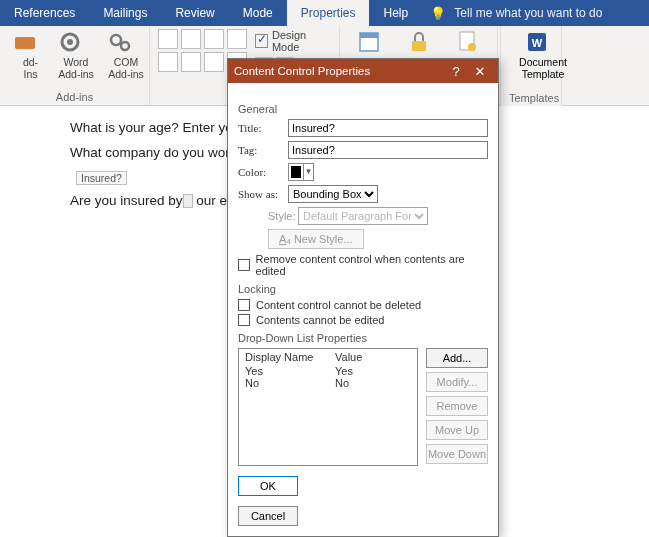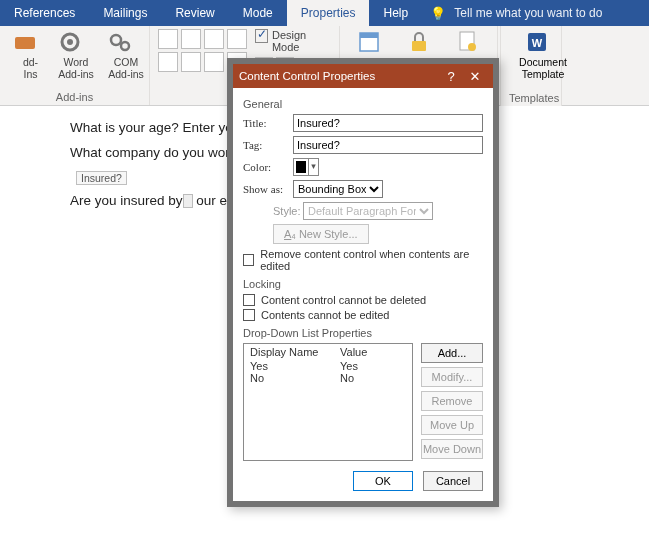--- a/index.html
+++ b/index.html
@@ -16,50 +16,50 @@
   .ribbon { height: 80px; background: #f3f2f1; border-bottom: 1px solid #d0d0d0; display: flex; font-size: 11px; color: #444; }
   .group { border-right: 1px solid #e1dfdd; padding: 3px 8px 2px 8px; display: flex; flex-direction: column; justify-content: space-between; }
   .group-label { text-align: center; color: #666; font-size: 11px; }
   .icons-row { display: flex; gap: 8px; align-items: flex-start; }
   .big-btn { display: flex; flex-direction: column; align-items: center; width: 42px; cursor: pointer; }
   .big-btn .ic { width: 26px; height: 26px; margin-bottom: 2px; }
   .big-btn span { font-size: 10.5px; line-height: 1.1; text-align: center; margin-left: 12px; }
   .small-ic { width: 18px; height: 18px; background: #fff; border: 1px solid #c4c4c4; }
   .ctrl-grid { display: grid; grid-template-columns: repeat(4, 20px); grid-template-rows: repeat(2, 20px); gap: 3px; }
   .ctrl-grid div { border: 1px solid #bdbdbd; background: #fff; }
-  .design-row { display: flex; gap: 4px; font-size: 11px; }
+  .design-row { display: flex; align-items: center; gap: 4px; font-size: 11px; }
   .chk-ic { width: 14px; height: 14px; border: 1px solid #888; display: inline-block; position: relative; }
   .chk-ic::after { content: "✓"; position: absolute; top: -3px; left: 1px; font-size: 12px; color: #2b579a; }
 
   
   .doc { position: absolute; top: 106px; left: 0; right: 0; bottom: 0; background: #fff; padding: 14px 0 0 70px; font-size: 13.5px; color: #222; }
   .doc p { margin: 0 0 10px 0; }
   .field-tag { display: inline-block; border: 1px solid #bfbfbf; background: #f7f7f7; font-size: 10.5px; padding: 0 4px; color: #555; margin-left: 6px; }
   .tiny-drop { display: inline-block; width: 10px; height: 14px; border: 1px solid #bbb; background: #eee; vertical-align: middle; }
 
   
-  .dialog { position: absolute; top: 58px; left: 227px; width: 272px; background: #fff; border: 6px solid #737373; box-shadow: 3px 3px 10px rgba(0,0,0,.25); font-size: 11px; color: #333; }
+  .dialog { position: absolute; top: 58px; left: 227px; width: 272px; background: #fff; border: 1px solid #737373; box-shadow: 3px 3px 10px rgba(0,0,0,.25); font-size: 11px; color: #333; }
   .titlebar { height: 24px; background: #a34425; color: #fff; display: flex; align-items: center; padding: 0 6px; }
   .titlebar .t { flex: 1; font-size: 11.5px; }
   .titlebar .tbtn { width: 24px; text-align: center; cursor: pointer; font-size: 13px; }
-  .body { padding: 6px 10px 10px 10px; }
+  .body { padding: 16px 10px 10px 10px; }
   .section-label { color: #555; margin: 4px 0 4px 0; }
   .frow { display: flex; align-items: center; margin-bottom: 4px; }
   .flabel { width: 50px; color: #333; font-family: Liberation Serif, serif; }
   .finput { flex: 1; height: 18px; border: 1px solid #7a7a7a; padding: 0 3px; font-size: 11px; }
   .fselect { height: 18px; border: 1px solid #7a7a7a; font-size: 11px; background: #fff; }
   .color-swatch { width: 26px; height: 18px; border: 1px solid #888; display: flex; }
   .color-swatch .sw { flex: 1; background: #000; margin: 2px; }
   .color-swatch .dd { width: 10px; border-left: 1px solid #888; text-align: center; font-size: 9px; line-height: 14px; color: #555; }
   .chkrow { display: flex; align-items: center; gap: 6px; margin: 3px 0; }
   .chkbox { width: 12px; height: 12px; border: 1px solid #555; background: #fff; }
   .indent { padding-left: 30px; }
   .btn { height: 20px; border: 1px solid #8a8a8a; background: #f3f3f3; font-size: 11px; padding: 0 10px; cursor: pointer; }
   .btn.disabled { color: #999; border-color: #c5c5c5; background: #f7f7f7; cursor: default; }
-  .btn-row { display: flex; justify-content: flex-end; gap: 10px; margin-top: 10px; }
+  .btn-row { display: flex; justify-content: flex-end; gap: 10px; margin-top: 10px; flex-direction: column; }
   .btn.primary { border: 1px solid #0078d4; background: #fff; }
   
   .ddl { display: flex; gap: 8px; margin-top: 4px; }
   .ddl-table { border: 1px solid #8a8a8a; flex: 1; height: 118px; }
   .ddl-table .hdr { display: flex; font-size: 11px; padding: 2px 0 2px 6px; }
   .ddl-table .hdr div:first-child { width: 90px; }
   .ddl-table .row { display: flex; font-size: 11px; padding: 0 0 0 6px; }
   .ddl-table .row div:first-child { width: 90px; }
   .ddl-btns { display: flex; flex-direction: column; gap: 4px; width: 62px; }
   .ddl-btns .btn { width: 100%; text-align: center; padding: 0; }

